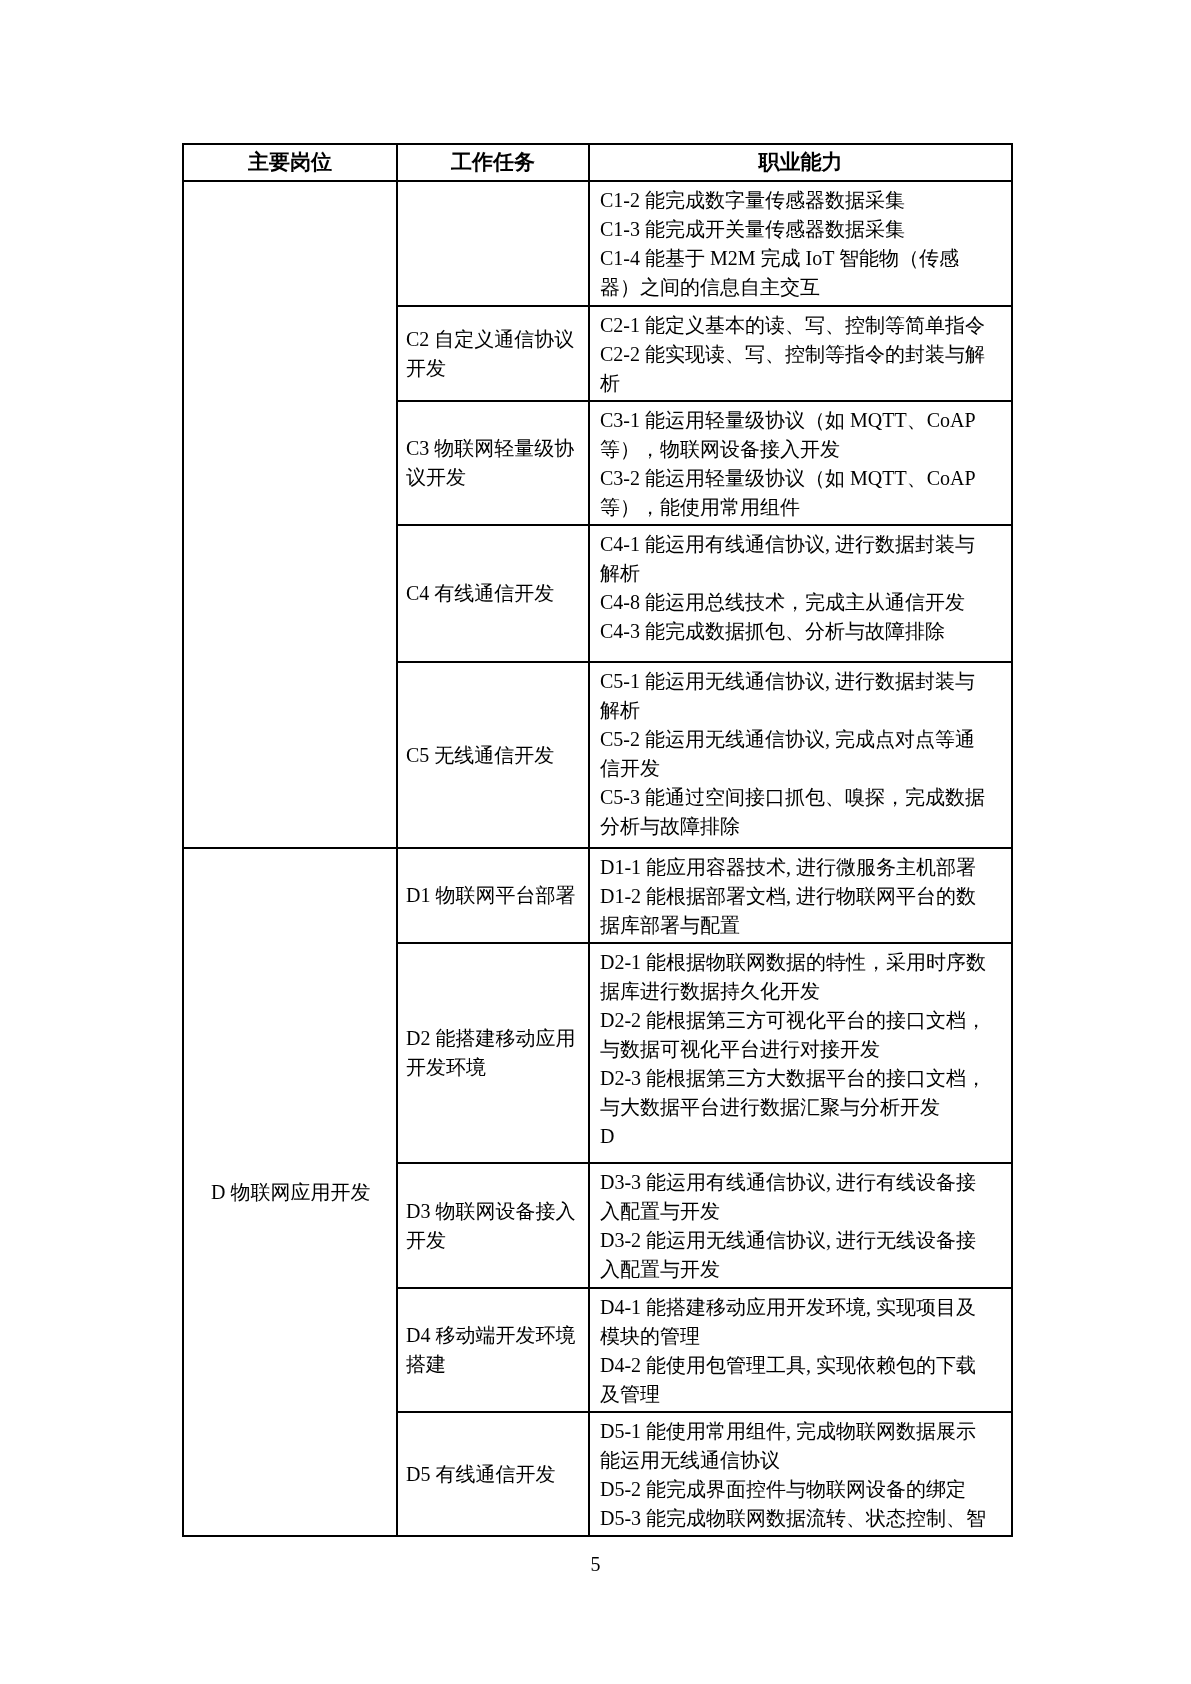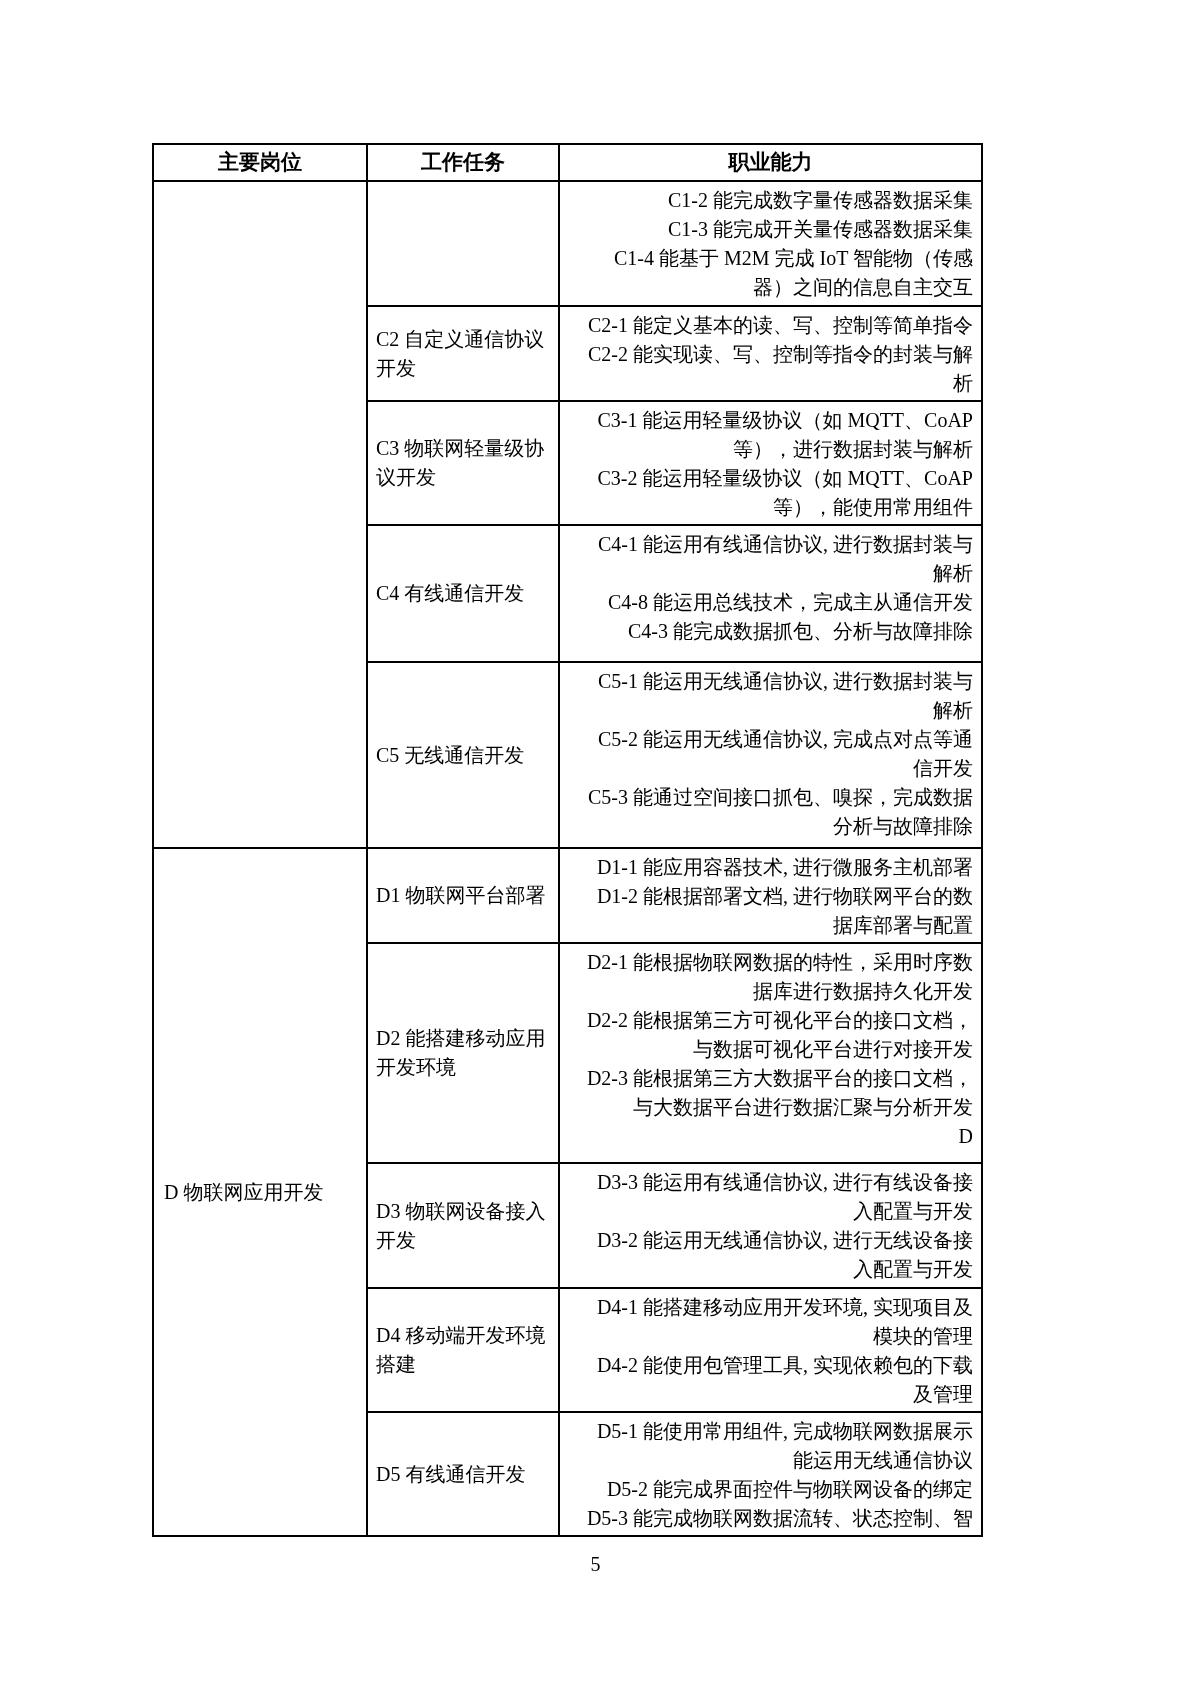--- a/index.html
+++ b/index.html
@@ -7,21 +7,21 @@
   .page {
     position: relative;
     width: 1191px;
     height: 1684px;
     background: #ffffff;
     font-family: "Liberation Serif", "DejaVu Serif", serif;
     color: #000000;
   }
   table.doc-table {
     position: absolute;
-    left: 152px;
+    left: 182px;
     top: 143px;
     width: 829px;
     border-collapse: collapse;
     table-layout: fixed;
   }
   table.doc-table col.c1 { width: 214px; }
   table.doc-table col.c2 { width: 192px; }
   table.doc-table col.c3 { width: 423px; }
   table.doc-table th,
   table.doc-table td {
@@ -43,30 +43,30 @@
   tr.r-d5     { height: 122px; }
   table.doc-table th {
     font-weight: bold;
     font-size: 21px;
     text-align: center;
     vertical-align: middle;
   }
   td.pos-cell {
     vertical-align: middle;
     text-align: left;
-    padding: 0 8px 0 10px;
+    padding: 0 8px 0 27px;
   }
   td.task-cell {
     vertical-align: middle;
     text-align: left;
     padding: 1px 8px;
   }
   td.ability-cell {
     vertical-align: top;
-    text-align: right;
+    text-align: left;
     padding: 4px 8px 2px 10px;
   }
   td.ability-cell .line {
     white-space: nowrap;
   }
   .page-number {
     position: absolute;
     top: 1552px;
     left: 0;
     width: 100%;
@@ -109,21 +109,21 @@
         <td class="ability-cell">
           <div class="line">C2-1 能定义基本的读、写、控制等简单指令</div>
           <div class="line">C2-2 能实现读、写、控制等指令的封装与解</div>
           <div class="line">析</div>
         </td>
       </tr>
       <tr class="r-c3">
         <td class="task-cell">C3 物联网轻量级协议开发</td>
         <td class="ability-cell">
           <div class="line">C3-1 能运用轻量级协议（如 MQTT、CoAP</div>
-          <div class="line">等），进行数据封装与解析</div>
+          <div class="line">等），物联网设备接入开发</div>
           <div class="line">C3-2 能运用轻量级协议（如 MQTT、CoAP</div>
           <div class="line">等），能使用常用组件</div>
         </td>
       </tr>
       <tr class="r-c4">
         <td class="task-cell">C4 有线通信开发</td>
         <td class="ability-cell">
           <div class="line">C4-1 能运用有线通信协议, 进行数据封装与</div>
           <div class="line">解析</div>
           <div class="line">C4-8 能运用总线技术，完成主从通信开发</div>

